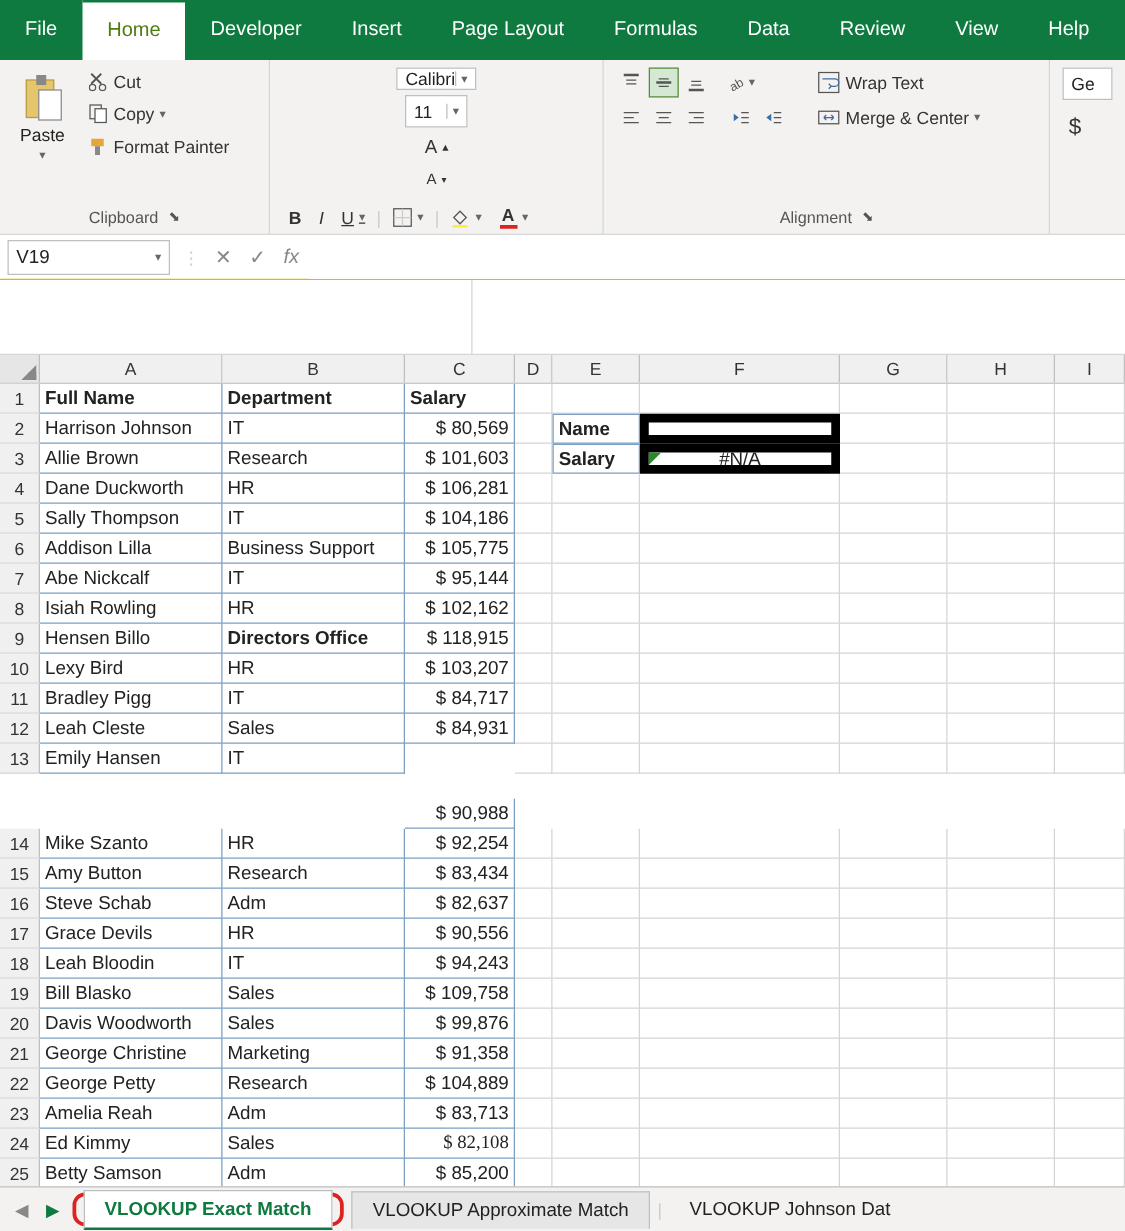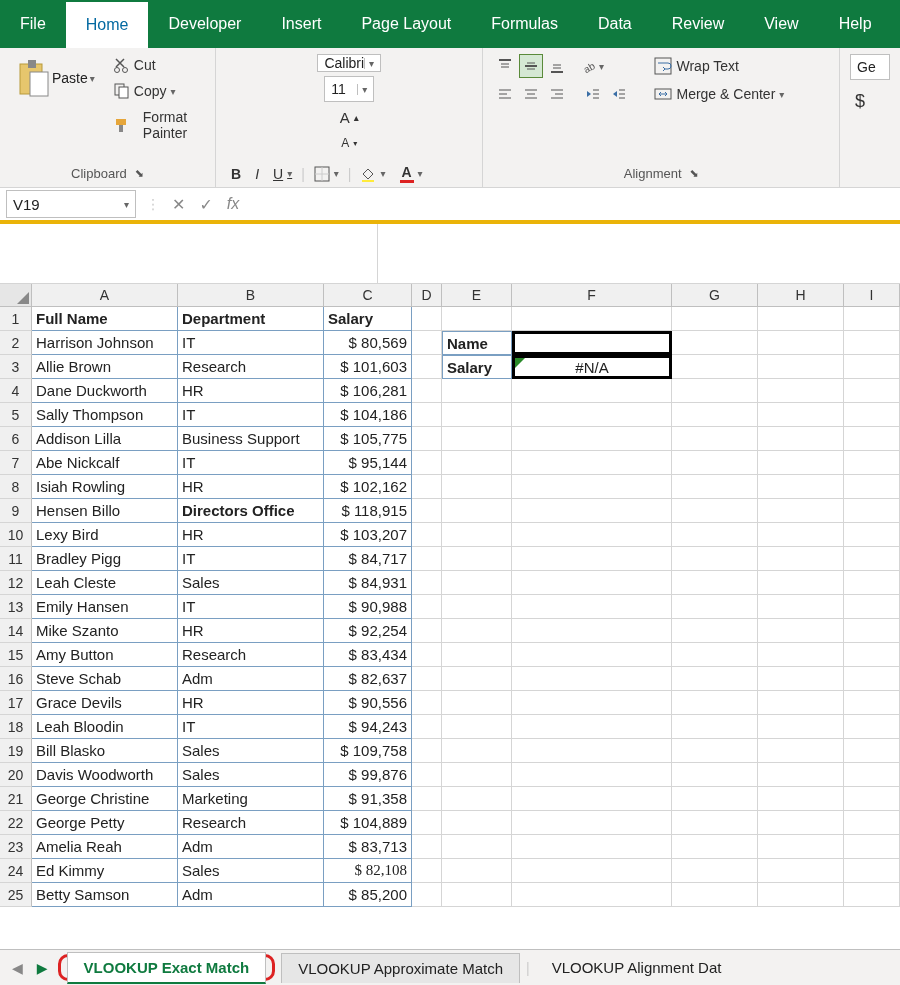--- a/index.html
+++ b/index.html
@@ -1,40 +1,40 @@
 <!DOCTYPE html>
 <html><head>
 <meta charset="utf-8">
 <style>
   * { box-sizing: border-box; margin: 0; padding: 0; font-family: "Segoe UI", Arial, sans-serif; }
   body { background: #fff; width: 900px; height: 985px; overflow: hidden; font-size: 14px; color: #222; }
 
   
   .menubar { background: #0f7a3f; color: #fff; height: 48px; display: flex; align-items: stretch; }
   .menubar .tab { padding: 0 20px; display: flex; align-items: center; font-size: 16px; cursor: pointer; }
-  .menubar .tab.active { background: #fff; color: #0369a1; border-top: 2px solid #0f7a3f; }
+  .menubar .tab.active { background: #fff; color: #4d7c0f; border-top: 2px solid #0f7a3f; }
 
   
   .ribbon { background: #f3f2f1; border-bottom: 1px solid #d5d5d5; display: flex; height: 140px; }
   .ribgroup { border-right: 1px solid #d5d5d5; padding: 6px 10px 2px 10px; display: flex; flex-direction: column; }
   .ribgroup .body { flex: 1; display: flex; align-items: flex-start; gap: 8px; }
   .ribgroup .label { text-align: center; font-size: 13px; color: #555; padding: 2px 0 4px 0; display:flex; justify-content:center; align-items:center; gap:8px;}
   .dbl { font-size: 11px; color:#555; }
   .btn { border: 1px solid transparent; background: transparent; display: inline-flex; align-items: center; gap: 4px; padding: 2px 4px; cursor: pointer; font-size: 14px; color:#333;}
-  .paste-big { display:flex; flex-direction:row; align-items:center; gap:2px; padding:4px 6px; cursor:pointer;}
+  .paste-big { display:flex; flex-direction:column; align-items:center; gap:2px; padding:4px 6px; cursor:pointer;}
   .stackv { display:flex; flex-direction:column; gap:4px; }
   .fontbox { border:1px solid #bfbfbf; background:#fff; height:26px; display:flex; align-items:center; padding:0 6px; font-size:14px; }
   .fontrow { display:flex; gap:4px; align-items:center; }
   .drop { border-left:1px solid #bfbfbf; padding-left:4px; font-size:10px; color:#666;}
   .alignrow { display:flex; gap:2px; }
   .alignbtn { width:24px; height:24px; display:flex; align-items:center; justify-content:center; cursor:pointer; }
   .alignbtn.sel { background:#d5e8d4; border:1px solid #5a8a3a;}
 
   
-  .fbar { display:flex; align-items:center; height:36px; border-bottom:4px solid #eab308; }
+  .fbar { display:flex; align-items:center; height:36px; border-bottom:1px solid #eab308; }
   .namebox { width:130px; border:1px solid #bfbfbf; margin:3px 6px; height:28px; display:flex; align-items:center; padding:0 6px; font-size:15px; }
   .fxwrap { display:flex; align-items:center; gap:14px; padding:0 8px; color:#888; }
   .fxwrap span { cursor:pointer; font-size:16px;}
   .formula-in { flex:1; border:none; height:100%; padding:0 8px; font-size:15px;}
 
   .fbar2 { height:60px; border-bottom:1px solid #d5d5d5; display:flex; }
   .fbar2 .left { width:378px; border-right:1px solid #d5d5d5; }
 
   
   .sheet { position:relative; }
@@ -44,21 +44,21 @@
   .colh { height:22px; border-right:1px solid #bfbfbf; display:flex; align-items:center; justify-content:center; font-size:14px; color:#333; background:#f0f0f0;}
   .rows { }
   .row { display:flex; }
   .rowh { width:32px; text-align:center; background:#f0f0f0; border-right:1px solid #bfbfbf; border-bottom:1px solid #d5d5d5; font-size:14px; color:#333; display:flex; align-items:center; justify-content:center;}
   .cell { border-right:1px solid #d5d5d5; border-bottom:1px solid #d5d5d5; height:24px; padding:0 4px; display:flex; align-items:center; font-size:15px; overflow:hidden; white-space:nowrap;}
   
   .tb  { border-right:1px solid #7a9fc2; border-bottom:1px solid #7a9fc2; }
   .hdr { font-weight:bold; }
   .num { justify-content:flex-end; }
   .lkhdr { font-weight:bold; border:1px solid #7a9fc2; }
-  .lkcell { border:3px solid #000000; text-align:right; justify-content:center; }
+  .lkcell { border:7px solid #000000; text-align:right; justify-content:center; }
   .lkcell .tri { position:absolute; left:0; top:0; width:0;height:0;border:5px solid transparent;border-top-color:#2a8a2a;border-left-color:#2a8a2a;}
 
   
   .sheettabs { position:absolute; left:0; right:0; bottom:0; height:36px; background:#f3f2f1; border-top:1px solid #bfbfbf; display:flex; align-items:center; padding:0 8px; gap:6px;}
   .navtri { color:#888; padding:0 4px; cursor:pointer;}
   .navtri.active { color:#0f7a3f; }
   .stab { padding:6px 16px; border:1px solid #bfbfbf; border-bottom:none; background:#e6e6e6; font-size:15px; cursor:pointer;}
   .stab.active { background:#fff; color:#0f7a3f; font-weight:bold; border-bottom:2px solid #0f7a3f;}
   .redring { border:3px solid #d22; border-radius:10px; padding:2px 6px; }
 
@@ -465,21 +465,21 @@
         <div class="cell " style="width: 70px;"></div>
         <div class="cell " style="width: 160px;"></div>
         <div class="cell " style="width: 86px;"></div>
         <div class="cell " style="width: 86px;"></div>
         <div class="cell " style="width: 56px;"></div>
       </div>
       <div class="row">
         <div class="rowh" style="height: 24px;">13</div>
         <div class="cell tb" style="width: 146px;">Emily Hansen</div>
         <div class="cell tb" style="width: 146px;">IT</div>
-        <div class="cell tb num" style="width: 88px;">$   90,988</div>
+        <div class="cell tb num" style="width: 88px; margin-top: 44px;">$   90,988</div>
         <div class="cell " style="width: 30px;"></div>
         <div class="cell " style="width: 70px;"></div>
         <div class="cell " style="width: 160px;"></div>
         <div class="cell " style="width: 86px;"></div>
         <div class="cell " style="width: 86px;"></div>
         <div class="cell " style="width: 56px;"></div>
       </div>
       <div class="row">
         <div class="rowh" style="height: 24px;">14</div>
         <div class="cell tb" style="width: 146px;">Mike Szanto</div>
@@ -628,14 +628,14 @@
 </div>
 
 <div class="sheettabs">
   <span class="navtri">◀</span>
   <span class="navtri active">▶</span>
   <span class="redring">
     <span class="stab active">VLOOKUP Exact Match</span>
   </span>
   <span class="stab">VLOOKUP Approximate Match</span>
   <span style="color:#ccc;">|</span>
-  <span class="stab" style="border:none;background:transparent;">VLOOKUP Alignment Dat</span>
+  <span class="stab" style="border:none;background:transparent;">VLOOKUP Johnson Dat</span>
 </div>
 
 </body></html>

